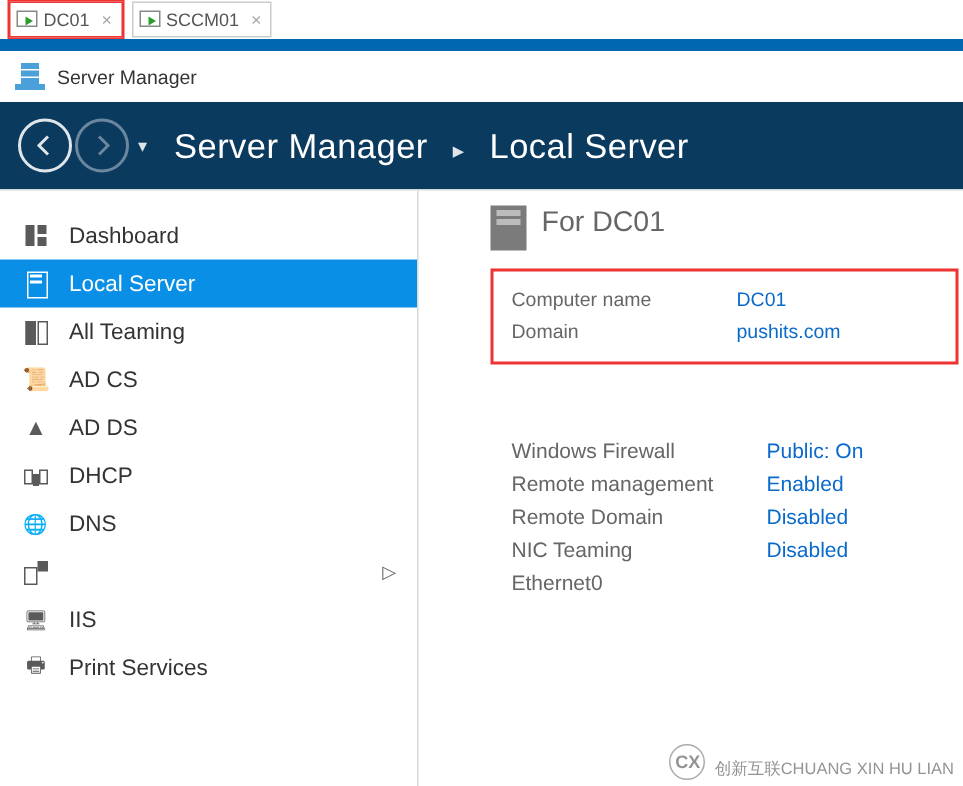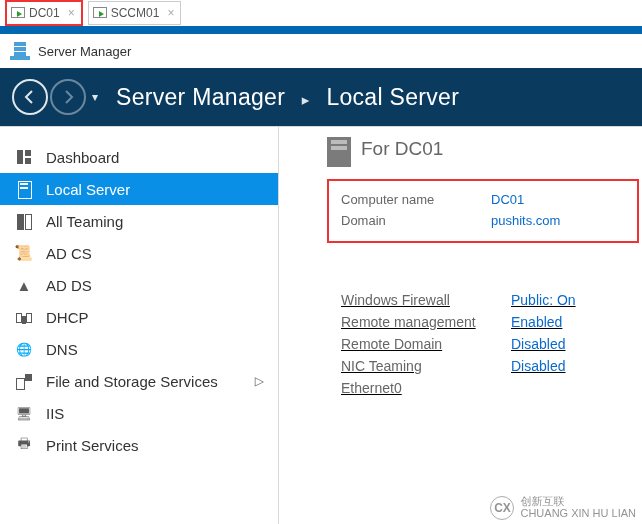--- a/index.html
+++ b/index.html
@@ -74,28 +74,28 @@
   .prop-title { font-size: 16px; letter-spacing: .5px; color: #333; }
   .prop-sub { font-size: 19px; color: #666; margin-top: 1px; }
 
   .props-box { margin-top: 12px; border: 2px solid #e33; padding: 8px 10px 10px 10px; width: 312px; }
   .props-table { width: 100%; border-collapse: collapse; }
   .props-table td { padding: 3px 2px; font-size: 13px; vertical-align: top; }
   .props-table td.k { color: #666; width: 150px; }
   .props-table td.v { color: #0a6acb; }
 
   .props-lower { margin-top: 46px; padding-left: 12px; width: 312px; }
-  .props-lower table { width:100%; border-collapse: collapse; text-decoration: underline; }
+  .props-lower table { width:100%; border-collapse: collapse; }
   .props-lower td { padding: 3px 2px; font-size: 14px; }
   .props-lower td.k { color: #666; width: 170px; }
   .props-lower td.v { color: #0a6acb; }
 
-  .watermark { position: absolute; right: 6px; bottom: 4px; display:flex; align-items:center; gap:6px; opacity: .7; font-size: 11px; color:#666; }
+  .watermark { position: absolute; right: 6px; bottom: 4px; display:flex; align-items:flex-end; gap:6px; opacity: .7; font-size: 11px; color:#666; }
   .watermark .cx { width:24px; height:24px; border:1.5px solid #888; border-radius:50%; display:flex; align-items:center; justify-content:center; font-weight:bold; font-size:12px; color:#666; }
-  .watermark .lines { display:flex; flex-direction:column; line-height:1.05; }
+  .watermark .lines { display:flex; flex-direction:row; line-height:1.05; }
 </style>
 </head>
 <body>
 
 <div class="vm-tabs">
   <div class="vm-tab active">
     <span class="vm-icon"></span>
     <span>DC01</span>
     <span class="x">×</span>
   </div>
@@ -172,21 +172,20 @@
       <span>DHCP</span>
     </div>
     <div class="side-item">
       <span class="side-icon ico-dns"></span>
       <span>DNS</span>
     </div>
     <div class="side-item">
       <span class="side-icon">
           <span class="ico-storage"></span>
         </span>
-      <span>File and Storage Services</span>
       <span class="chev">▷</span>
     </div>
     <div class="side-item">
       <span class="side-icon ico-iis"></span>
       <span>IIS</span>
     </div>
     <div class="side-item">
       <span class="side-icon ico-print"></span>
       <span>Print Services</span>
     </div>

